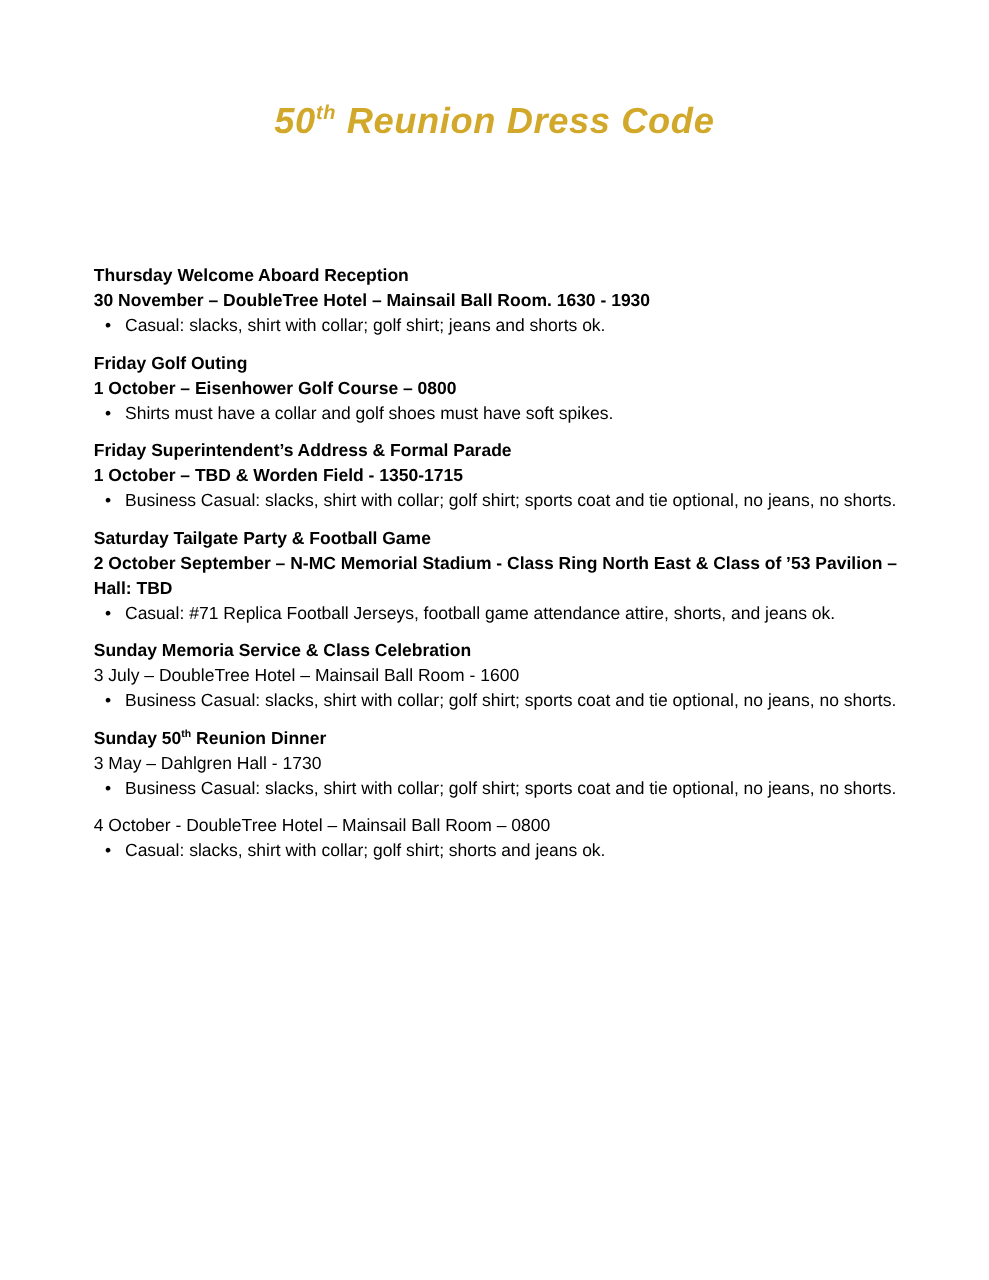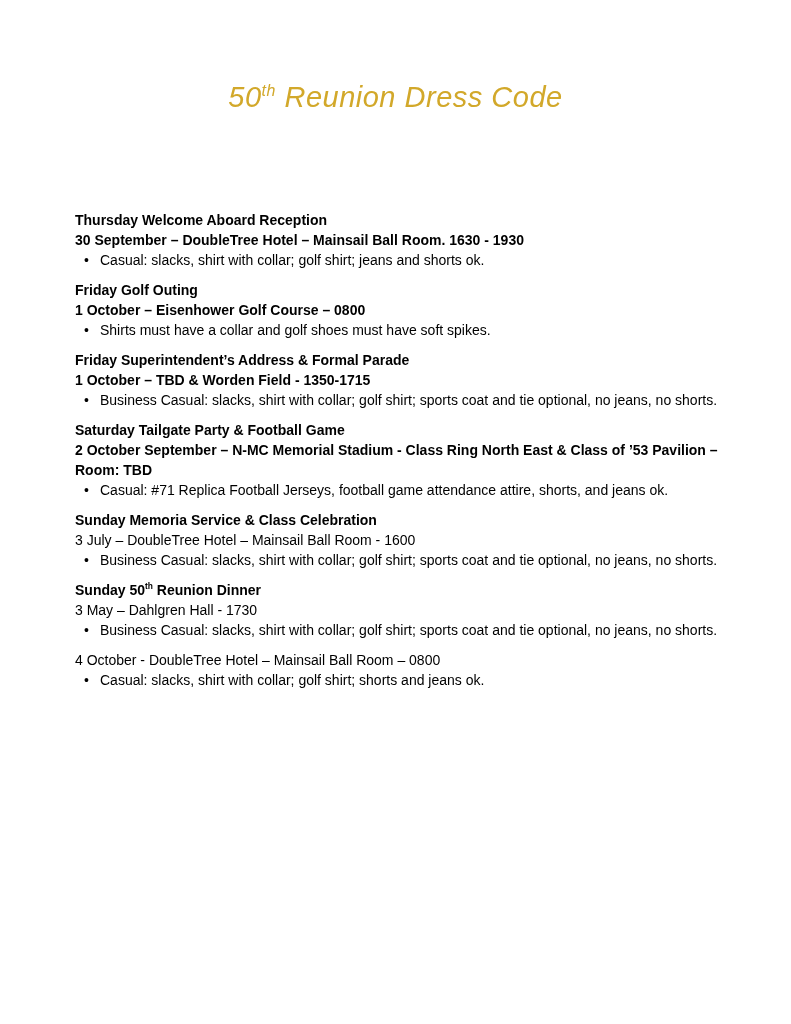--- a/index.html
+++ b/index.html
@@ -11,21 +11,21 @@
     background: #ffffff;
     font-family: "Liberation Sans", sans-serif;
     color: #000000;
     box-sizing: border-box;
     overflow: hidden;
   }
   .doc-title {
     padding-top: 80px;
     text-align: center;
     font-size: 29px;
-    font-weight: normal;
+    font-weight: bold;
     font-style: italic;
     letter-spacing: 0.5px;
     line-height: 34px;
   }
   .doc-title sup {
     font-size: 0.55em;
     line-height: 0;
   }
   .sections {
     margin-top: 96px;
@@ -62,42 +62,42 @@
   }
 </style>
 </head>
 <body>
 
 <div class="page">
   <div class="doc-title" id="doc-title" style="color: rgb(210, 168, 42);"><span>50</span><sup>th</sup><span> Reunion Dress Code</span></div>
   <div class="sections" id="sections">
       <section class="event-section">
         <div class="event-heading"><span>Thursday Welcome Aboard Reception</span></div>
-        <div class="event-subheading bold"><span>30 September – DoubleTree Hotel – Mainsail Ball Room. 1630 - 1930</span></div>
+        <div class="event-subheading bold"><span>30 November – DoubleTree Hotel – Mainsail Ball Room. 1630 - 1930</span></div>
         <ul class="bullet-list">
           <li class="bullet-item">Casual: slacks, shirt with collar; golf shirt; jeans and shorts ok.</li>
         </ul>
       </section>
       <section class="event-section">
         <div class="event-heading"><span>Friday Golf Outing</span></div>
         <div class="event-subheading bold"><span>1 October – Eisenhower Golf Course – 0800</span></div>
         <ul class="bullet-list">
           <li class="bullet-item">Shirts must have a collar and golf shoes must have soft spikes.</li>
         </ul>
       </section>
       <section class="event-section">
         <div class="event-heading"><span>Friday Superintendent’s Address &amp; Formal Parade</span></div>
         <div class="event-subheading bold"><span>1 October – TBD &amp; Worden Field - 1350-1715</span></div>
         <ul class="bullet-list">
           <li class="bullet-item">Business Casual: slacks, shirt with collar; golf shirt; sports coat and tie optional, no jeans, no shorts.</li>
         </ul>
       </section>
       <section class="event-section">
         <div class="event-heading"><span>Saturday Tailgate Party &amp; Football Game</span></div>
-        <div class="event-subheading bold"><span>2 October September – N-MC Memorial Stadium - Class Ring North East &amp; Class of ’53 Pavilion –</span><br><span>Room: TBD</span></div>
+        <div class="event-subheading bold"><span>2 October September – N-MC Memorial Stadium - Class Ring North East &amp; Class of ’53 Pavilion –</span><br><span>Hall: TBD</span></div>
         <ul class="bullet-list">
           <li class="bullet-item">Casual: #71 Replica Football Jerseys, football game attendance attire, shorts, and jeans ok.</li>
         </ul>
       </section>
       <section class="event-section">
         <div class="event-heading"><span>Sunday Memoria Service &amp; Class Celebration</span></div>
         <div class="event-subheading"><span>3 July – DoubleTree Hotel – Mainsail Ball Room - 1600</span></div>
         <ul class="bullet-list">
           <li class="bullet-item">Business Casual: slacks, shirt with collar; golf shirt; sports coat and tie optional, no jeans, no shorts.</li>
         </ul>

